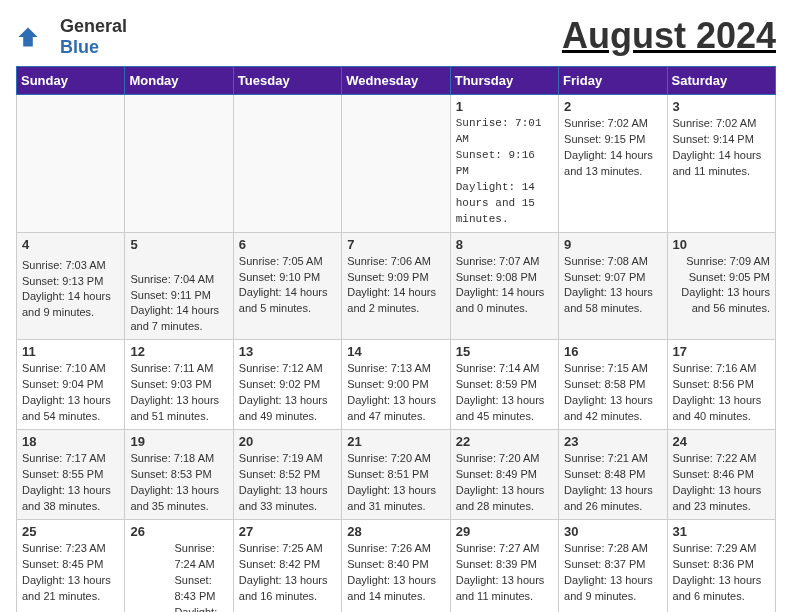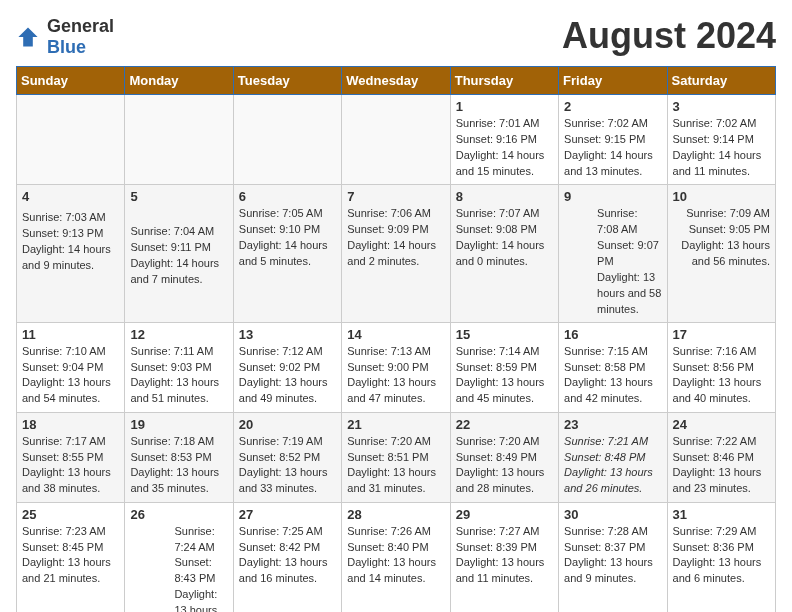--- a/index.html
+++ b/index.html
@@ -12,46 +12,47 @@
     }
     .header {
       display: flex;
       justify-content: space-between;
       align-items: flex-start;
       margin-bottom: 8px;
     }
     .logo {
       display: flex;
       align-items: center;
-      gap: 7px;
+      gap: 20px;
     }
     .logo-icon {
       width: 24px;
       height: 24px;
     }
     .title-section {
       text-align: left;
+      text-decoration: underline;
     }
     .main-title {
       font-size: 36px;
       font-weight: bold;
       color: #333;
       line-height: 1.1;
     }
     .subtitle {
       font-size: 15px;
       color: #555;
     }
     table {
       width: 100%;
       border-collapse: collapse;
       table-layout: fixed;
     }
     thead tr {
-      background-color: #a16207;
+      background-color: #4c1d95;
     }
     thead th {
       color: #fff;
       font-size: 13px;
       font-weight: bold;
       padding: 6px 4px;
       text-align: left;
       border: 1px solid #2e6db4;
     }
     tbody tr {
@@ -113,21 +114,21 @@
       </tr>
   </thead>
   <tbody>
   <tr>
         <td class="empty-cell"></td>
         <td class="empty-cell"></td>
         <td class="empty-cell"></td>
         <td class="empty-cell"></td>
         <td>
           <span class="day-number">1</span>
-          <div class="day-info" style="white-space: pre-line;">Sunrise: 7:01 AM
+          <div class="day-info" style="white-space: pre-line; font-family: Liberation Mono, monospace;">Sunrise: 7:01 AM
 Sunset: 9:16 PM
 Daylight: 14 hours and 15 minutes.</div>
         </td>
         <td>
           <span class="day-number">2</span>
           <div class="day-info" style="white-space: pre-line;">Sunrise: 7:02 AM
 Sunset: 9:15 PM
 Daylight: 14 hours and 13 minutes.</div>
         </td>
         <td>
@@ -163,21 +164,21 @@
 Daylight: 14 hours and 2 minutes.</div>
         </td>
         <td>
           <span class="day-number">8</span>
           <div class="day-info" style="white-space: pre-line;">Sunrise: 7:07 AM
 Sunset: 9:08 PM
 Daylight: 14 hours and 0 minutes.</div>
         </td>
         <td>
           <span class="day-number">9</span>
-          <div class="day-info" style="white-space: pre-line; margin-left: 33px;">Sunrise: 7:08 AM
+          <div class="day-info" style="white-space: pre-line;">Sunrise: 7:08 AM
 Sunset: 9:07 PM
 Daylight: 13 hours and 58 minutes.</div>
         </td>
         <td>
           <span class="day-number">10</span>
           <div class="day-info" style="white-space: pre-line; text-align: right;">Sunrise: 7:09 AM
 Sunset: 9:05 PM
 Daylight: 13 hours and 56 minutes.</div>
         </td>
       </tr>
@@ -251,21 +252,21 @@
 Daylight: 13 hours and 31 minutes.</div>
         </td>
         <td>
           <span class="day-number">22</span>
           <div class="day-info" style="white-space: pre-line;">Sunrise: 7:20 AM
 Sunset: 8:49 PM
 Daylight: 13 hours and 28 minutes.</div>
         </td>
         <td>
           <span class="day-number">23</span>
-          <div class="day-info" style="white-space: pre-line; font-style: italic;">Sunrise: 7:21 AM
+          <div class="day-info" style="white-space: pre-line;">Sunrise: 7:21 AM
 Sunset: 8:48 PM
 Daylight: 13 hours and 26 minutes.</div>
         </td>
         <td>
           <span class="day-number">24</span>
           <div class="day-info" style="white-space: pre-line;">Sunrise: 7:22 AM
 Sunset: 8:46 PM
 Daylight: 13 hours and 23 minutes.</div>
         </td>
       </tr>

